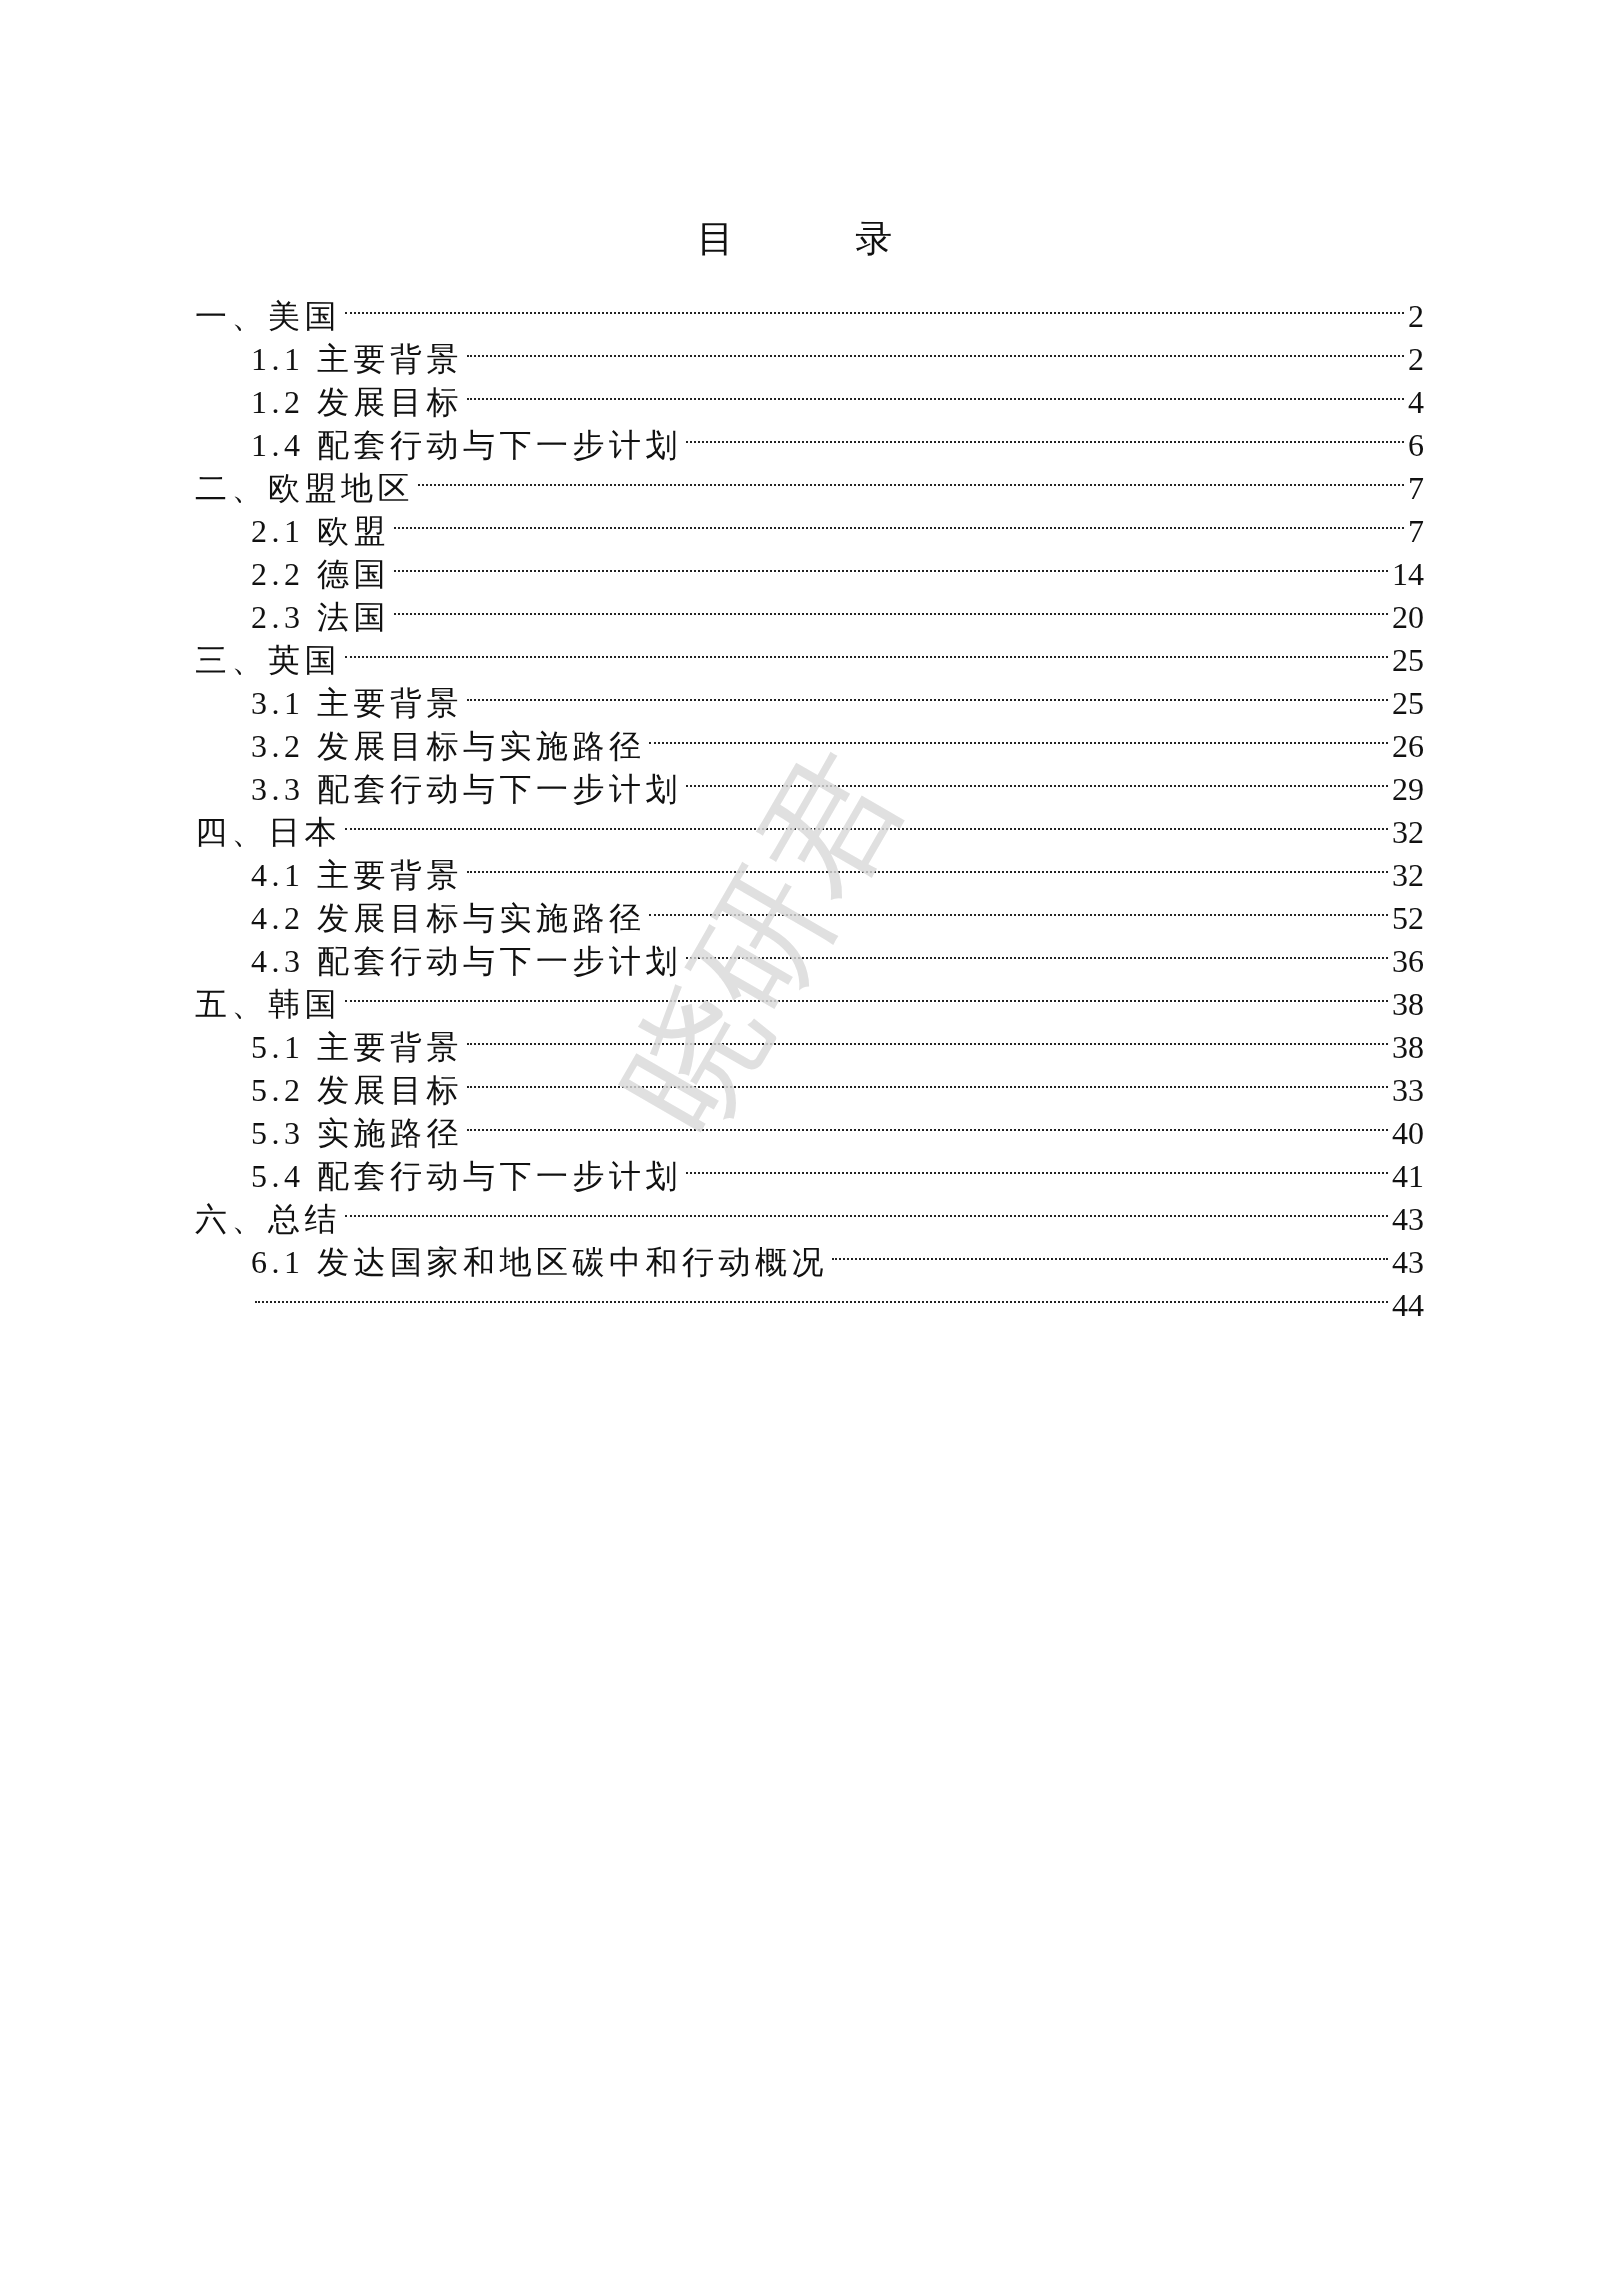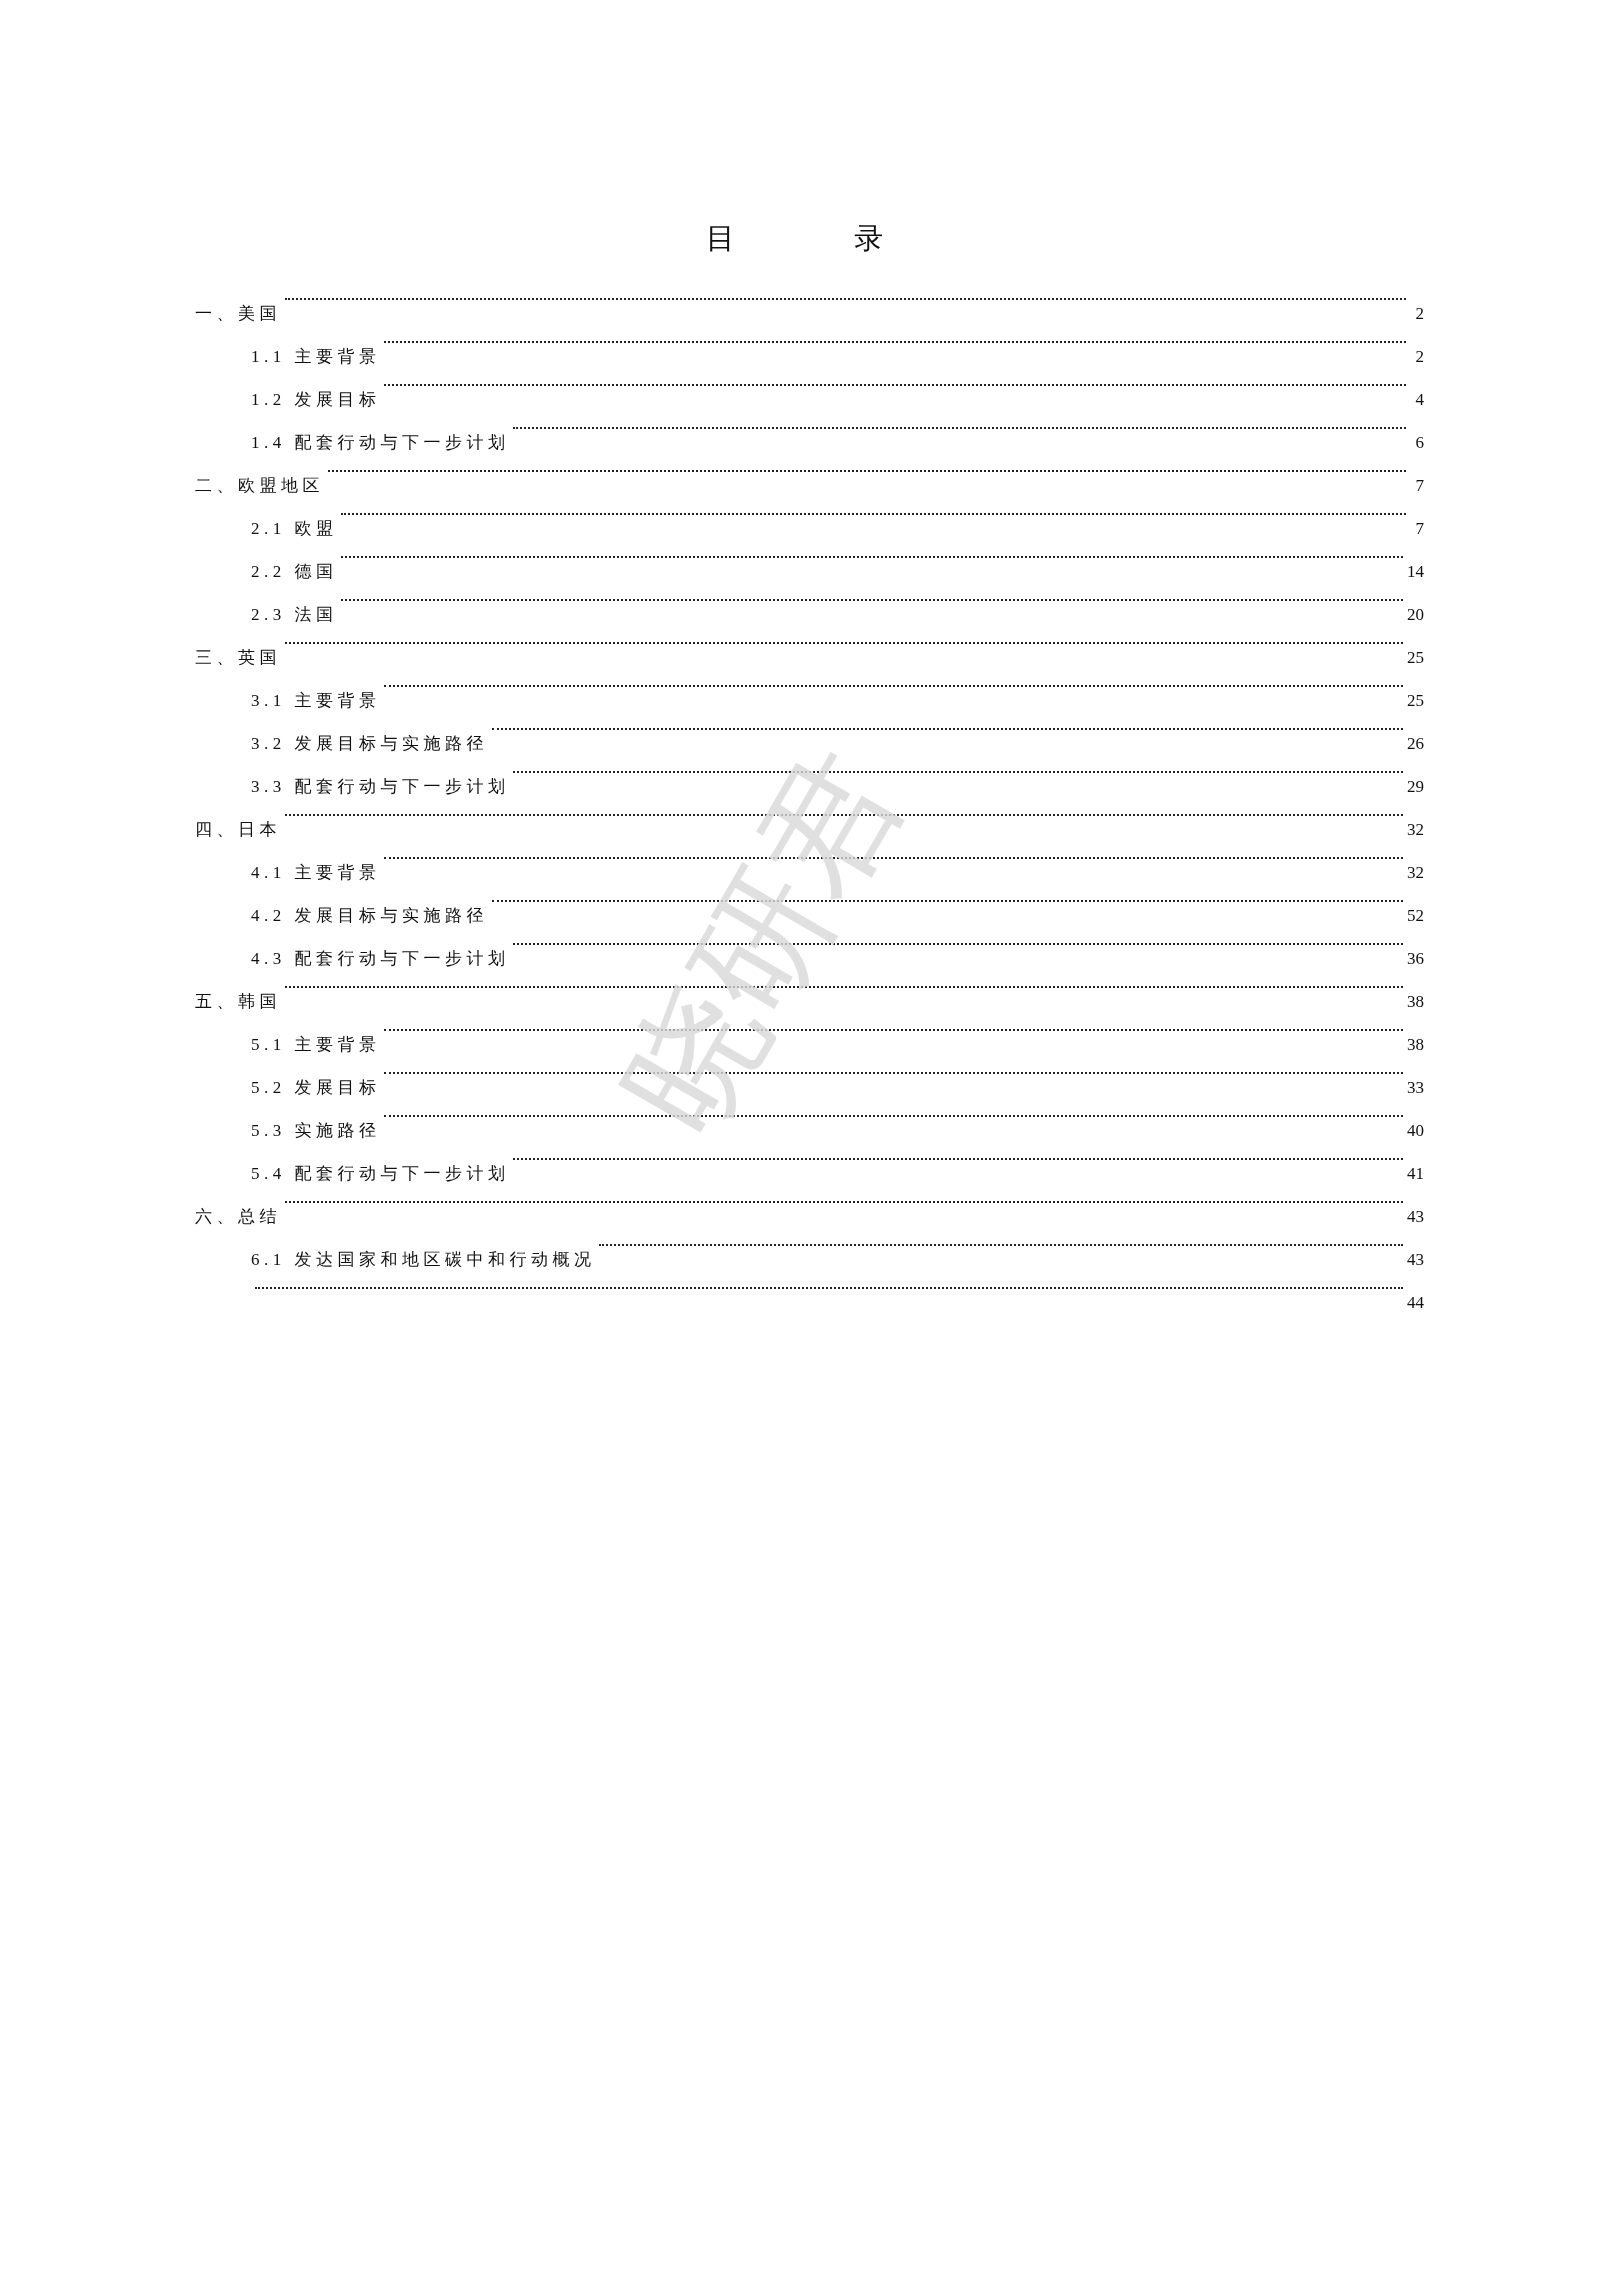--- a/index.html
+++ b/index.html
@@ -1,21 +1,21 @@
 <!DOCTYPE html>
 <html style="font-size:14.5px"><head>
 <meta charset="utf-8">
 <style>
   html, body { margin:0; padding:0; background:#ffffff; }
   body { width:1615px; height:2285px; position:relative; overflow:hidden;
          font-family:"Liberation Serif","DejaVu Serif",serif; color:#111; }
   .title { position:absolute; top:211px; left:0; width:1589px; text-align:center;
-           font-size:29px; letter-spacing:56px; text-indent:56px; line-height:55px; }
+           font-size:37px; letter-spacing:56px; text-indent:56px; line-height:55px; }
   .toc { position:absolute; top:298px; left:195px; width:1229px; }
-  .row { height:43px; display:flex; align-items:flex-start; font-size:17px; line-height:31px;
+  .row { height:43px; display:flex; align-items:center; font-size:32px; line-height:31px;
          box-sizing:border-box; padding-bottom:5.5px; }
   .row.l2 { padding-left:56px; }
   .label { white-space:nowrap; letter-spacing:4.5px; }
   .dots { flex:1; border-bottom:2.7px dotted #222; margin:0 3.6px 7.3px 3.6px; height:0; }
   .page { white-space:nowrap; min-width:14.5px; text-align:right; }
   .watermark { position:absolute; left:582px; top:1073px; font-size:136px; color:#d9d9d9;
                transform:rotate(-60deg); transform-origin:left top; white-space:nowrap;
                font-family:"DejaVu Sans",sans-serif; font-weight:300; opacity:0.8; pointer-events:none; }
 </style>
 </head>

